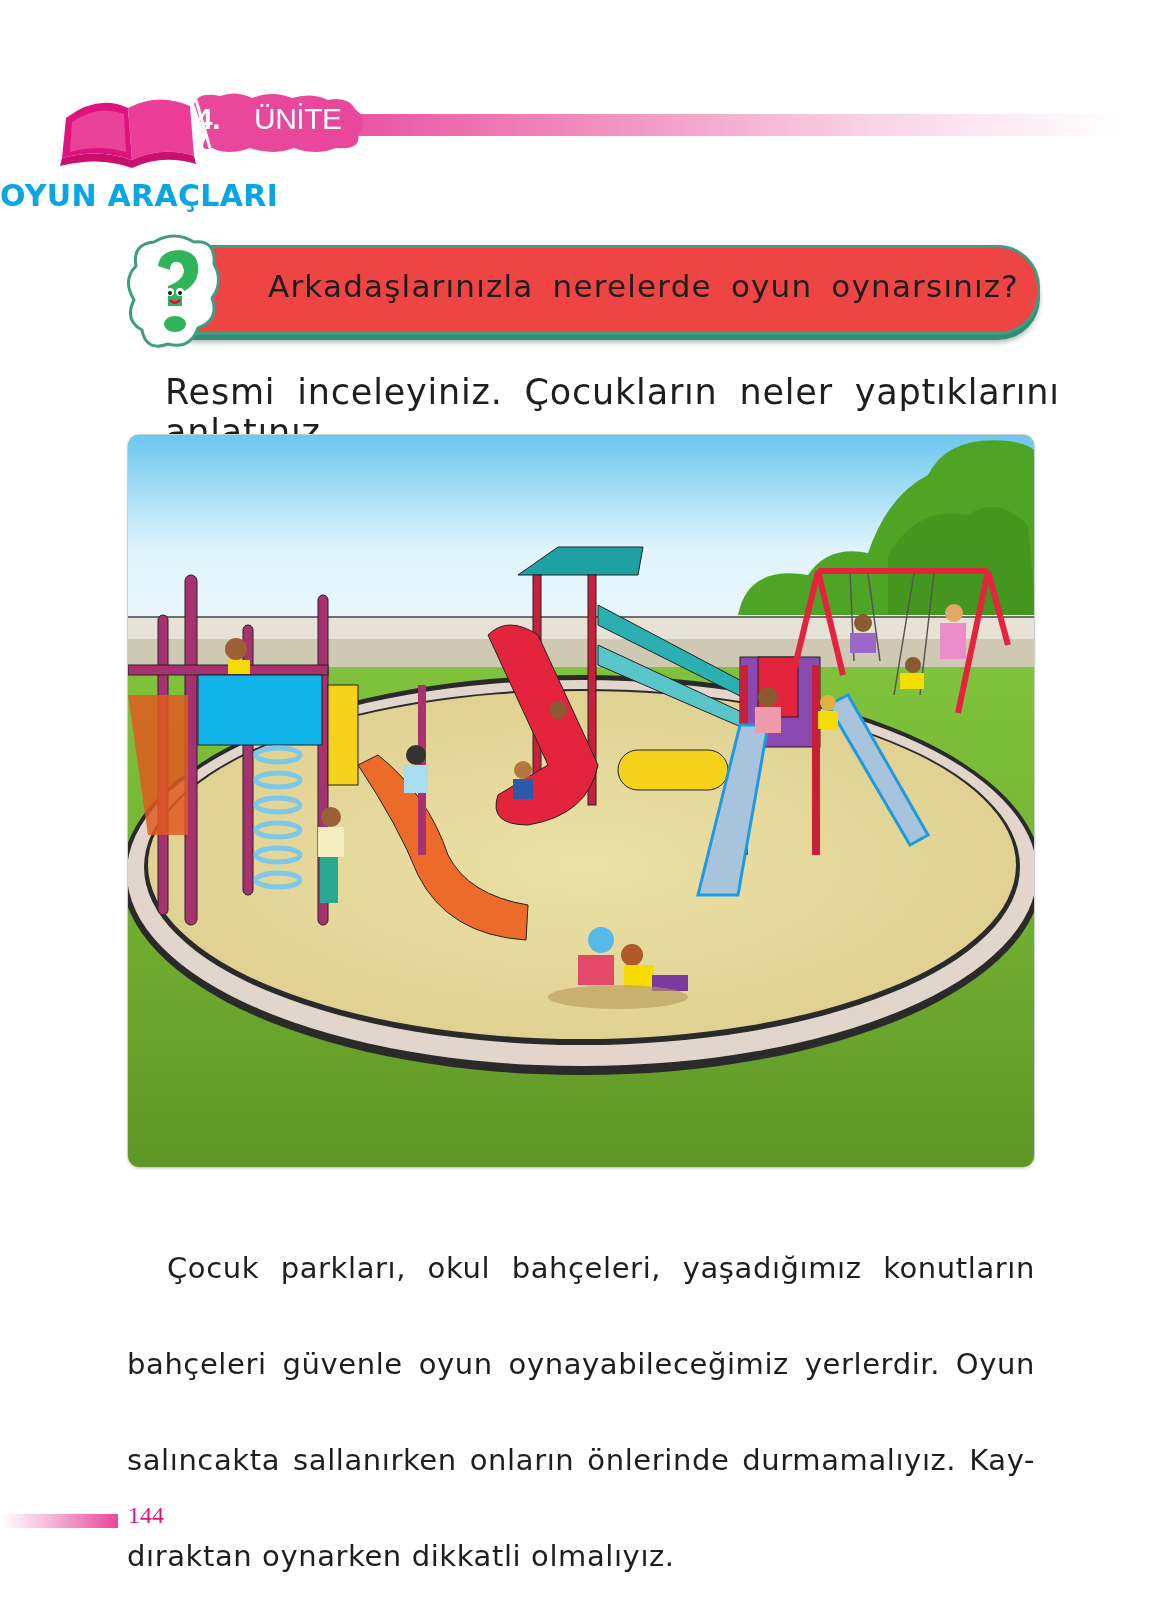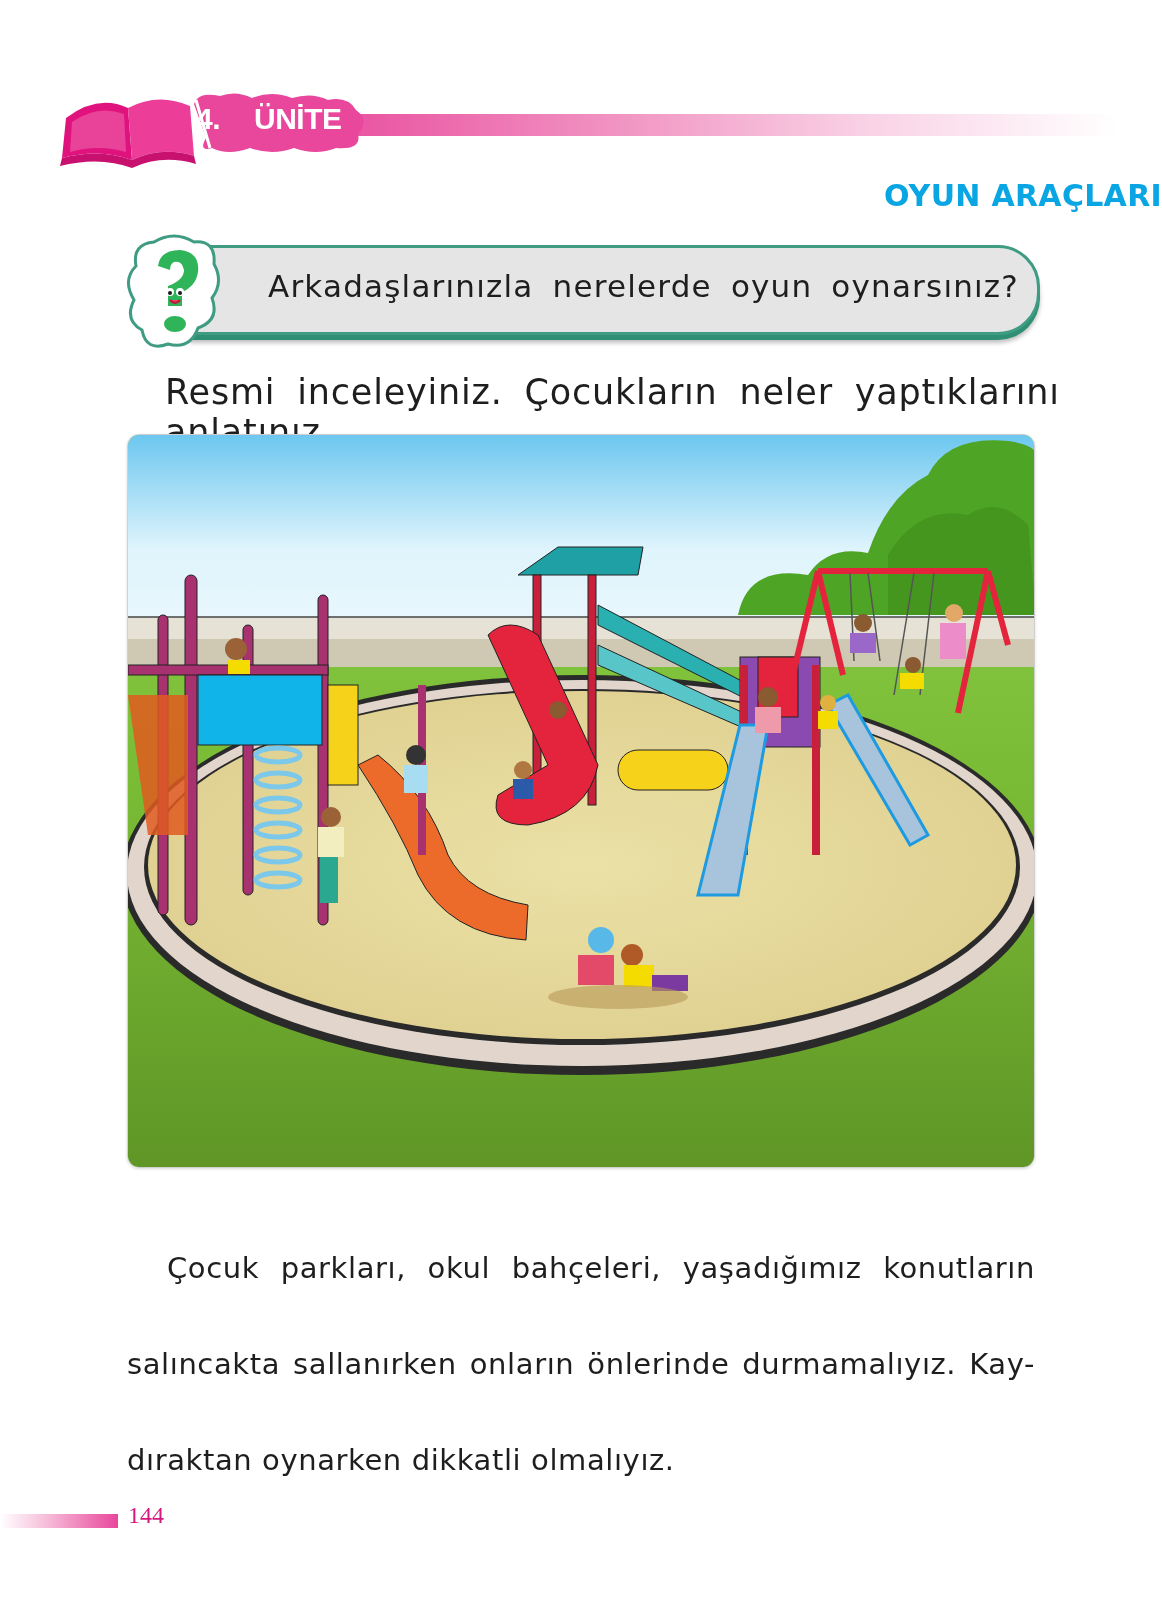--- a/index.html
+++ b/index.html
@@ -8,29 +8,29 @@
 
   
   .unit-banner { position: absolute; left: 58px; top: 88px; width: 1040px; height: 80px; }
   .unit-band { position: absolute; left: 240px; top: 26px; width: 820px; height: 22px;
     background: linear-gradient(to right, #e8479c 0%, #f08cbe 35%, #f9d3e6 70%, rgba(255,255,255,0) 100%); }
   .unit-book { position: absolute; left: 0; top: 0; width: 150px; height: 80px; }
   .unit-cloud { position: absolute; left: 118px; top: 4px; width: 200px; height: 62px; }
   .unit-num { position: absolute; left: 138px; top: 14px; font-family: "Liberation Sans", sans-serif;
     font-weight: bold; font-size: 30px; color: #ffffff; letter-spacing: -0.5px; }
   .unit-word { position: absolute; left: 196px; top: 14px; font-family: "Liberation Sans", sans-serif;
-    font-weight: bold; font-size: 30px; color: #ffffff; letter-spacing: -0.5px; text-align: right; }
-
-  
-  .page-title { position: absolute; left: 0; width: 1162px; top: 178px; text-align: right;
+    font-weight: normal; font-size: 30px; color: #ffffff; letter-spacing: -0.5px; text-align: right; }
+
+  
+  .page-title { position: absolute; left: 0; width: 1162px; top: 178px; text-align: left;
     font-family: "DejaVu Sans", sans-serif; font-weight: bold; font-size: 30px; color: #0aa6e3; letter-spacing: 0.3px; }
 
   
   .question-box { position: absolute; left: 180px; top: 245px; width: 860px; height: 90px;
-    background: #e5e5e5; border: 3px solid #3f9c82; border-radius: 14px 42px 42px 14px;
+    background: #ef4444; border: 3px solid #3f9c82; border-radius: 14px 42px 42px 14px;
     box-shadow: 0 5px 0 #2f8f74, 0 8px 4px rgba(0,0,0,0.25); }
   .question-text { position: absolute; left: 85px; top: 20px; font-family: "DejaVu Sans", sans-serif;
     font-size: 31px; color: #1e1e1e; letter-spacing: 1.2px; word-spacing: 8px; }
   .question-mascot { position: absolute; left: 124px; top: 232px; width: 100px; height: 120px; }
 
   
   .instruction { position: absolute; left: 165px; top: 372px; font-size: 35px; color: #1e1e1e;
     letter-spacing: 0.8px; word-spacing: 10px; }
 
   
@@ -204,20 +204,21 @@
       <circle cx="504" cy="520" r="11" fill="#b05a28"></circle>
         <rect x="496" y="530" width="30" height="22" fill="#f4dc00"></rect>
       <rect x="524" y="540" width="36" height="16" fill="#7a3aa0"></rect>
       <ellipse cx="490" cy="562" rx="70" ry="12" fill="#b89858" opacity="0.6"></ellipse>
     </g>
   </svg>
 </div>
 
 <div class="body-text">
   <span class="line first">Çocuk parkları, okul bahçeleri, yaşadığımız konutların</span>
+  <span class="line">bahçeleri güvenle oyun oynayabileceğimiz yerlerdir. Oyun</span>
   <span class="line">salıncakta sallanırken onların önlerinde durmamalıyız. Kay-</span>
   <span class="line last">dıraktan oynarken dikkatli olmalıyız.</span>
 </div>
 
 <div class="page-footer">
   <div class="footer-bar"></div>
   <span class="page-number">144</span>
 </div>
 
 </body></html>

